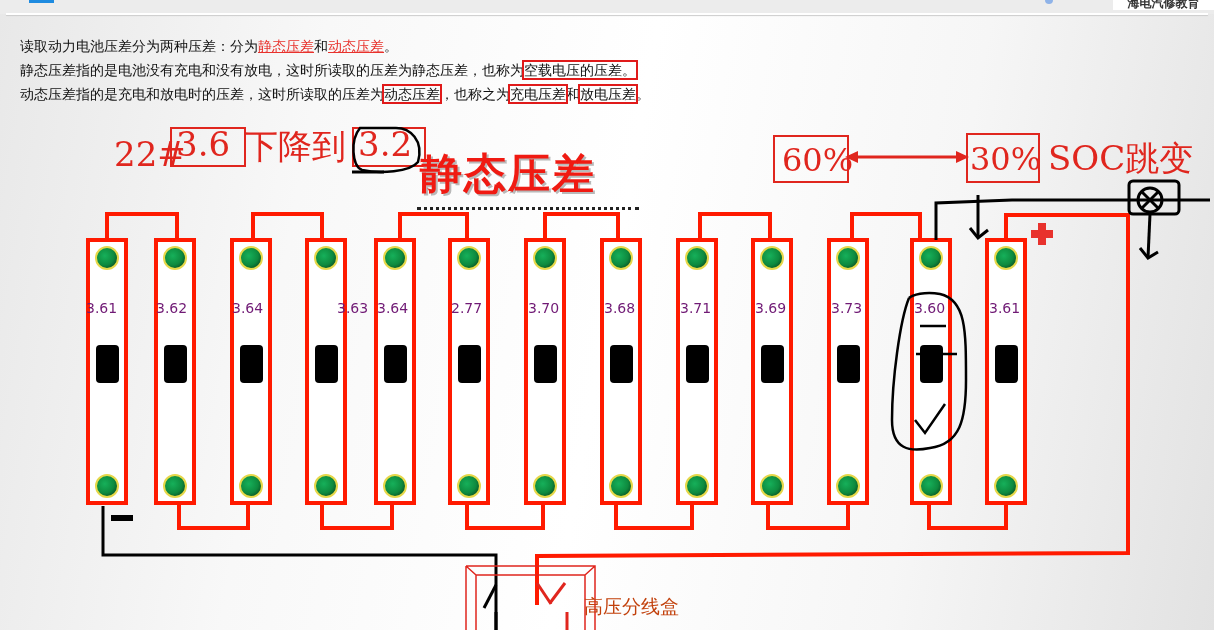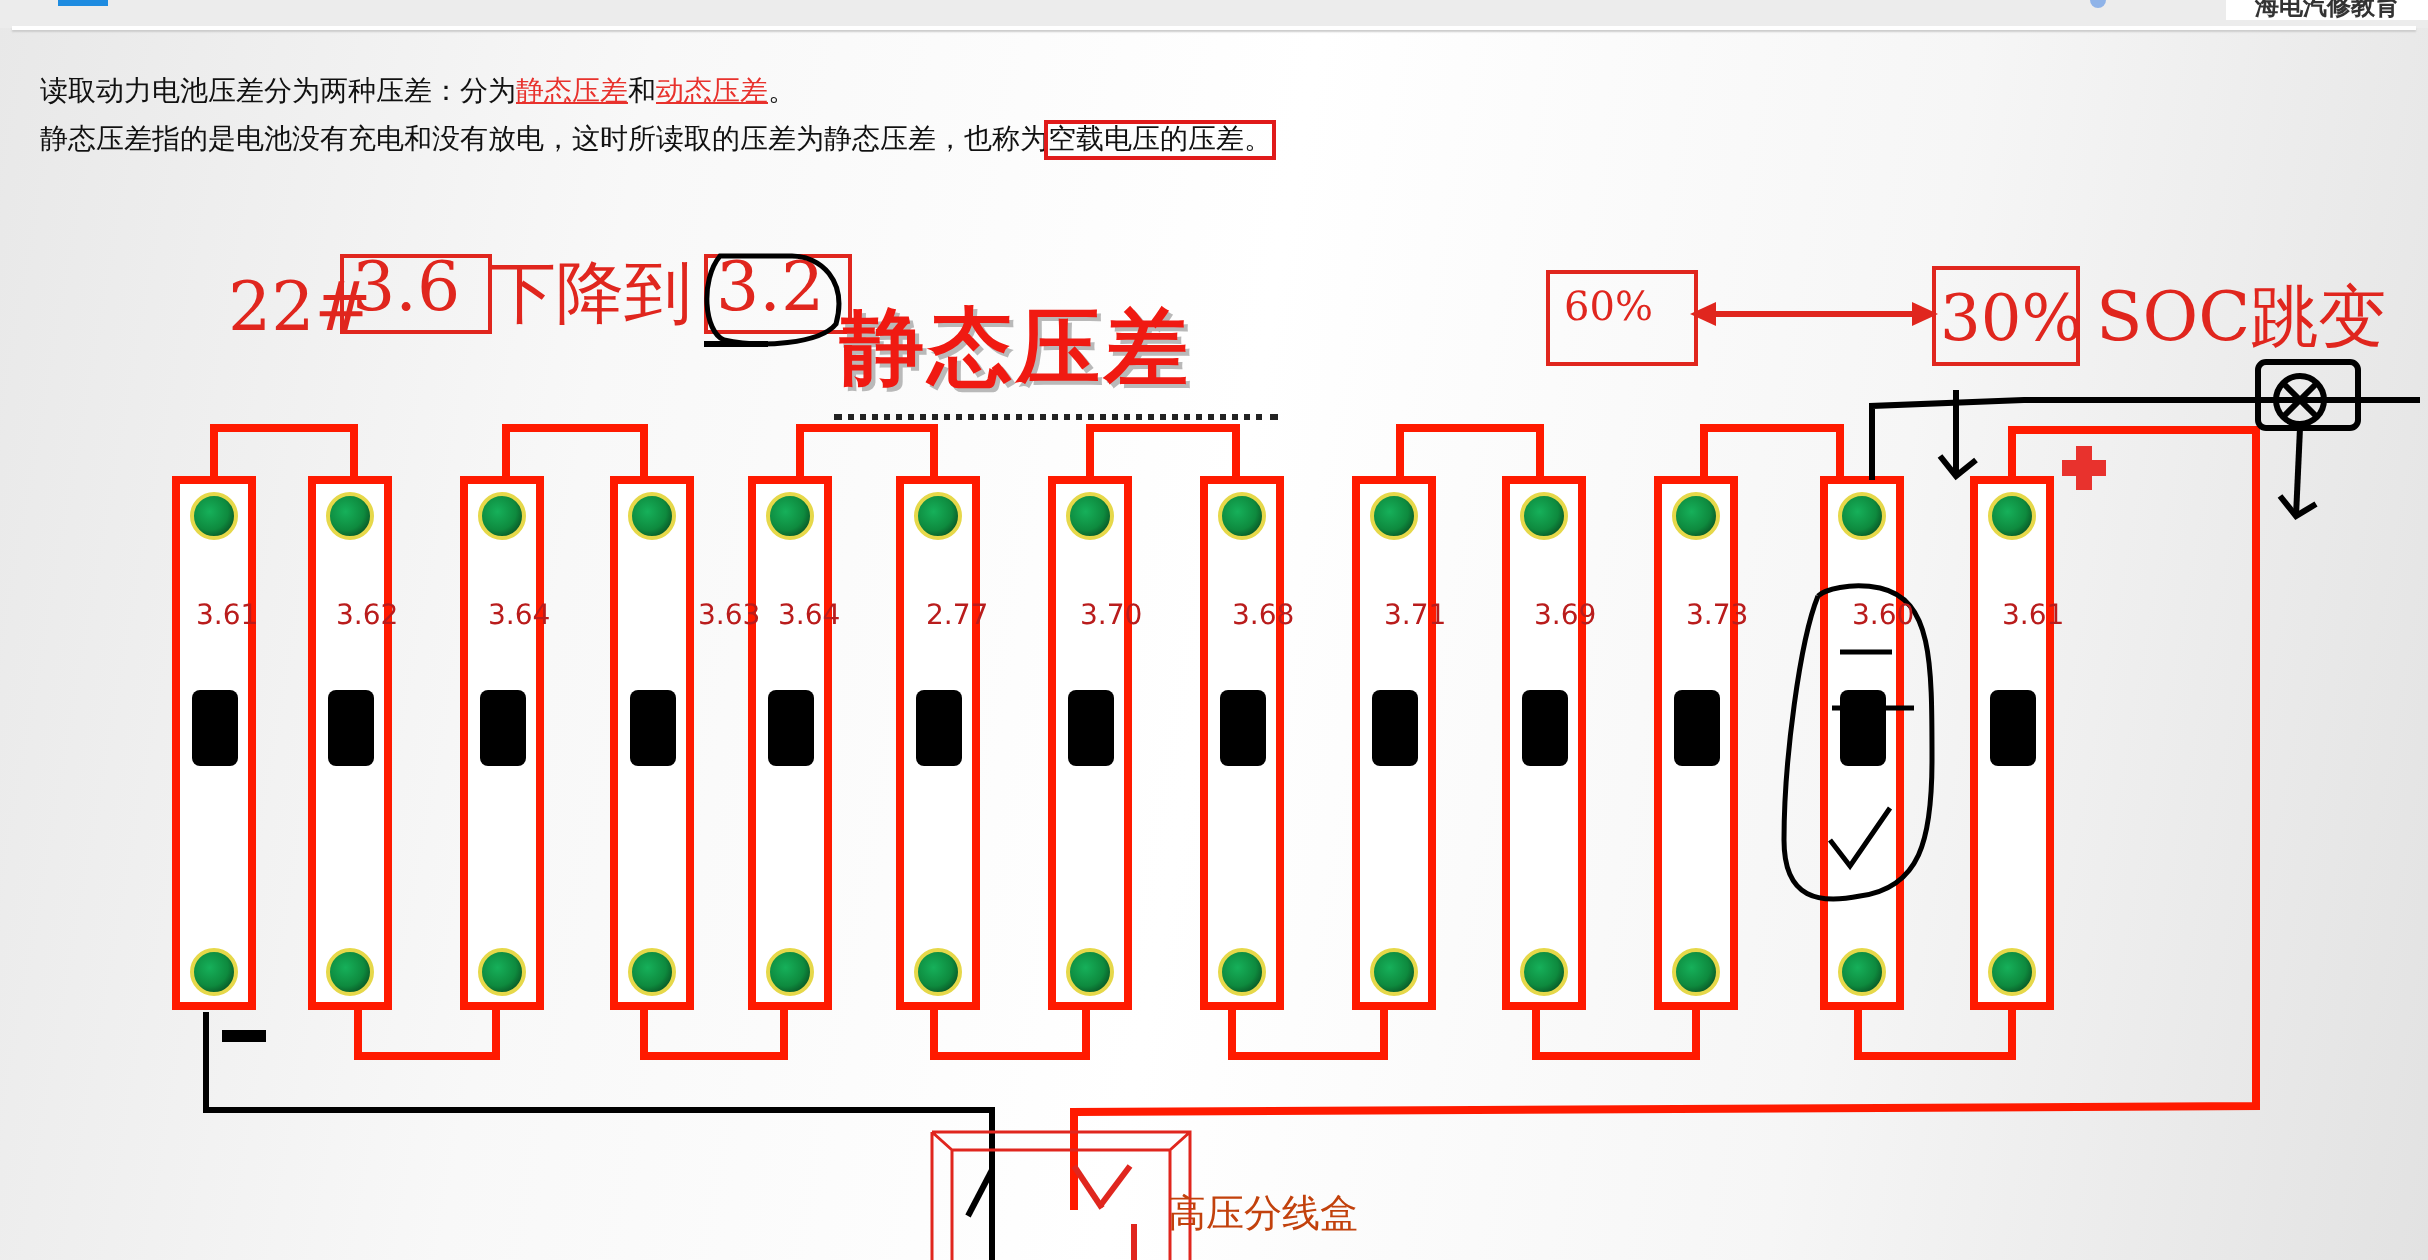--- a/index.html
+++ b/index.html
@@ -14,51 +14,54 @@
   .rule{position:absolute;left:6px;top:13px;width:1202px;height:2px;background:#fff;box-shadow:0 1px 1px #ccc;}
   .intro{position:absolute;left:20px;top:34px;font-size:14px;line-height:24px;color:#111;white-space:nowrap;}
   .intro .u{color:#e8322d;text-decoration:underline;}
   .intro .box{outline:2px solid #e01a1a;outline-offset:0;}
   .hw{position:absolute;color:#e0261e;font-family:"DejaVu Serif","Liberation Serif",serif;}
   .rbox{position:absolute;border:2px solid #e0261e;}
   .title-static{position:absolute;left:420px;top:146px;font-size:42px;font-weight:bold;color:#f01a12;
     text-shadow:2px 2px 0 #b9b9b9;letter-spacing:2px;}
   .dots{position:absolute;left:417px;top:207px;width:222px;border-top:3px dotted #222;}
   svg.diag{position:absolute;left:0;top:0;}
-  .cell-val{position:absolute;font-size:14px;color:#b91c1c;font-family:"DejaVu Sans","Liberation Sans",sans-serif;margin-left:12px;}
+  .cell-val{position:absolute;font-size:14px;color:#701a75;font-family:"DejaVu Sans","Liberation Sans",sans-serif;}
   .hv-label{position:absolute;left:584px;top:594px;font-size:19px;color:#c2410c;}
 </style>
 </head>
 <body>
 
 <div class="topbar">
   <div class="blue"></div>
   <div class="dot"></div>
   <div class="logo">海电汽修教育</div>
 </div>
 <div class="rule"></div>
 
 <div class="intro">
   <div>
     <span>读取动力电池压差分为两种压差：分为</span><span class="u">静态压差</span><span>和</span><span class="u">动态压差</span><span>。</span>
   </div>
   <div>
     <span>静态压差指的是电池没有充电和没有放电，这时所读取的压差为静态压差，也称为</span><span class="box">空载电压的压差。</span>
   </div>
+  <div>
+    <span>动态压差指的是充电和放电时的压差，这时所读取的压差为</span><span class="box">动态压差</span><span>，也称之为</span><span class="box">充电压差</span><span>和</span><span class="box">放电压差</span><span>。</span>
+  </div>
 </div>
 
 <div class="hw" style="left:114px;top:134px;font-size:34px;">22#</div>
 <div class="rbox" style="left:170px;top:127px;width:72px;height:36px;"></div>
 <div class="hw" style="left:176px;top:124px;font-size:34px;">3.6</div>
 <div class="hw" style="left:244px;top:124px;font-size:34px;">下降到</div>
 <div class="rbox" style="left:352px;top:127px;width:70px;height:36px;"></div>
 <div class="hw" style="left:358px;top:124px;font-size:34px;">3.2</div>
 
 <div class="rbox" style="left:773px;top:135px;width:72px;height:44px;"></div>
-<div class="hw" style="left:782px;top:141px;font-size:20px;">60%</div>
+<div class="hw" style="left:782px;top:141px;font-size:32px;">60%</div>
 <div class="rbox" style="left:966px;top:133px;width:70px;height:46px;"></div>
 <div class="hw" style="left:970px;top:140px;font-size:32px;">30%</div>
 <div class="hw" style="left:1048px;top:136px;font-size:34px;">SOC跳变</div>
 
 <div class="title-static">静态压差</div>
 <div class="dots"></div>
 
 <svg class="diag" width="1214" height="630" viewBox="0 0 1214 630">
   <defs>
     <radialGradient id="term" cx="40%" cy="40%" r="60%">

